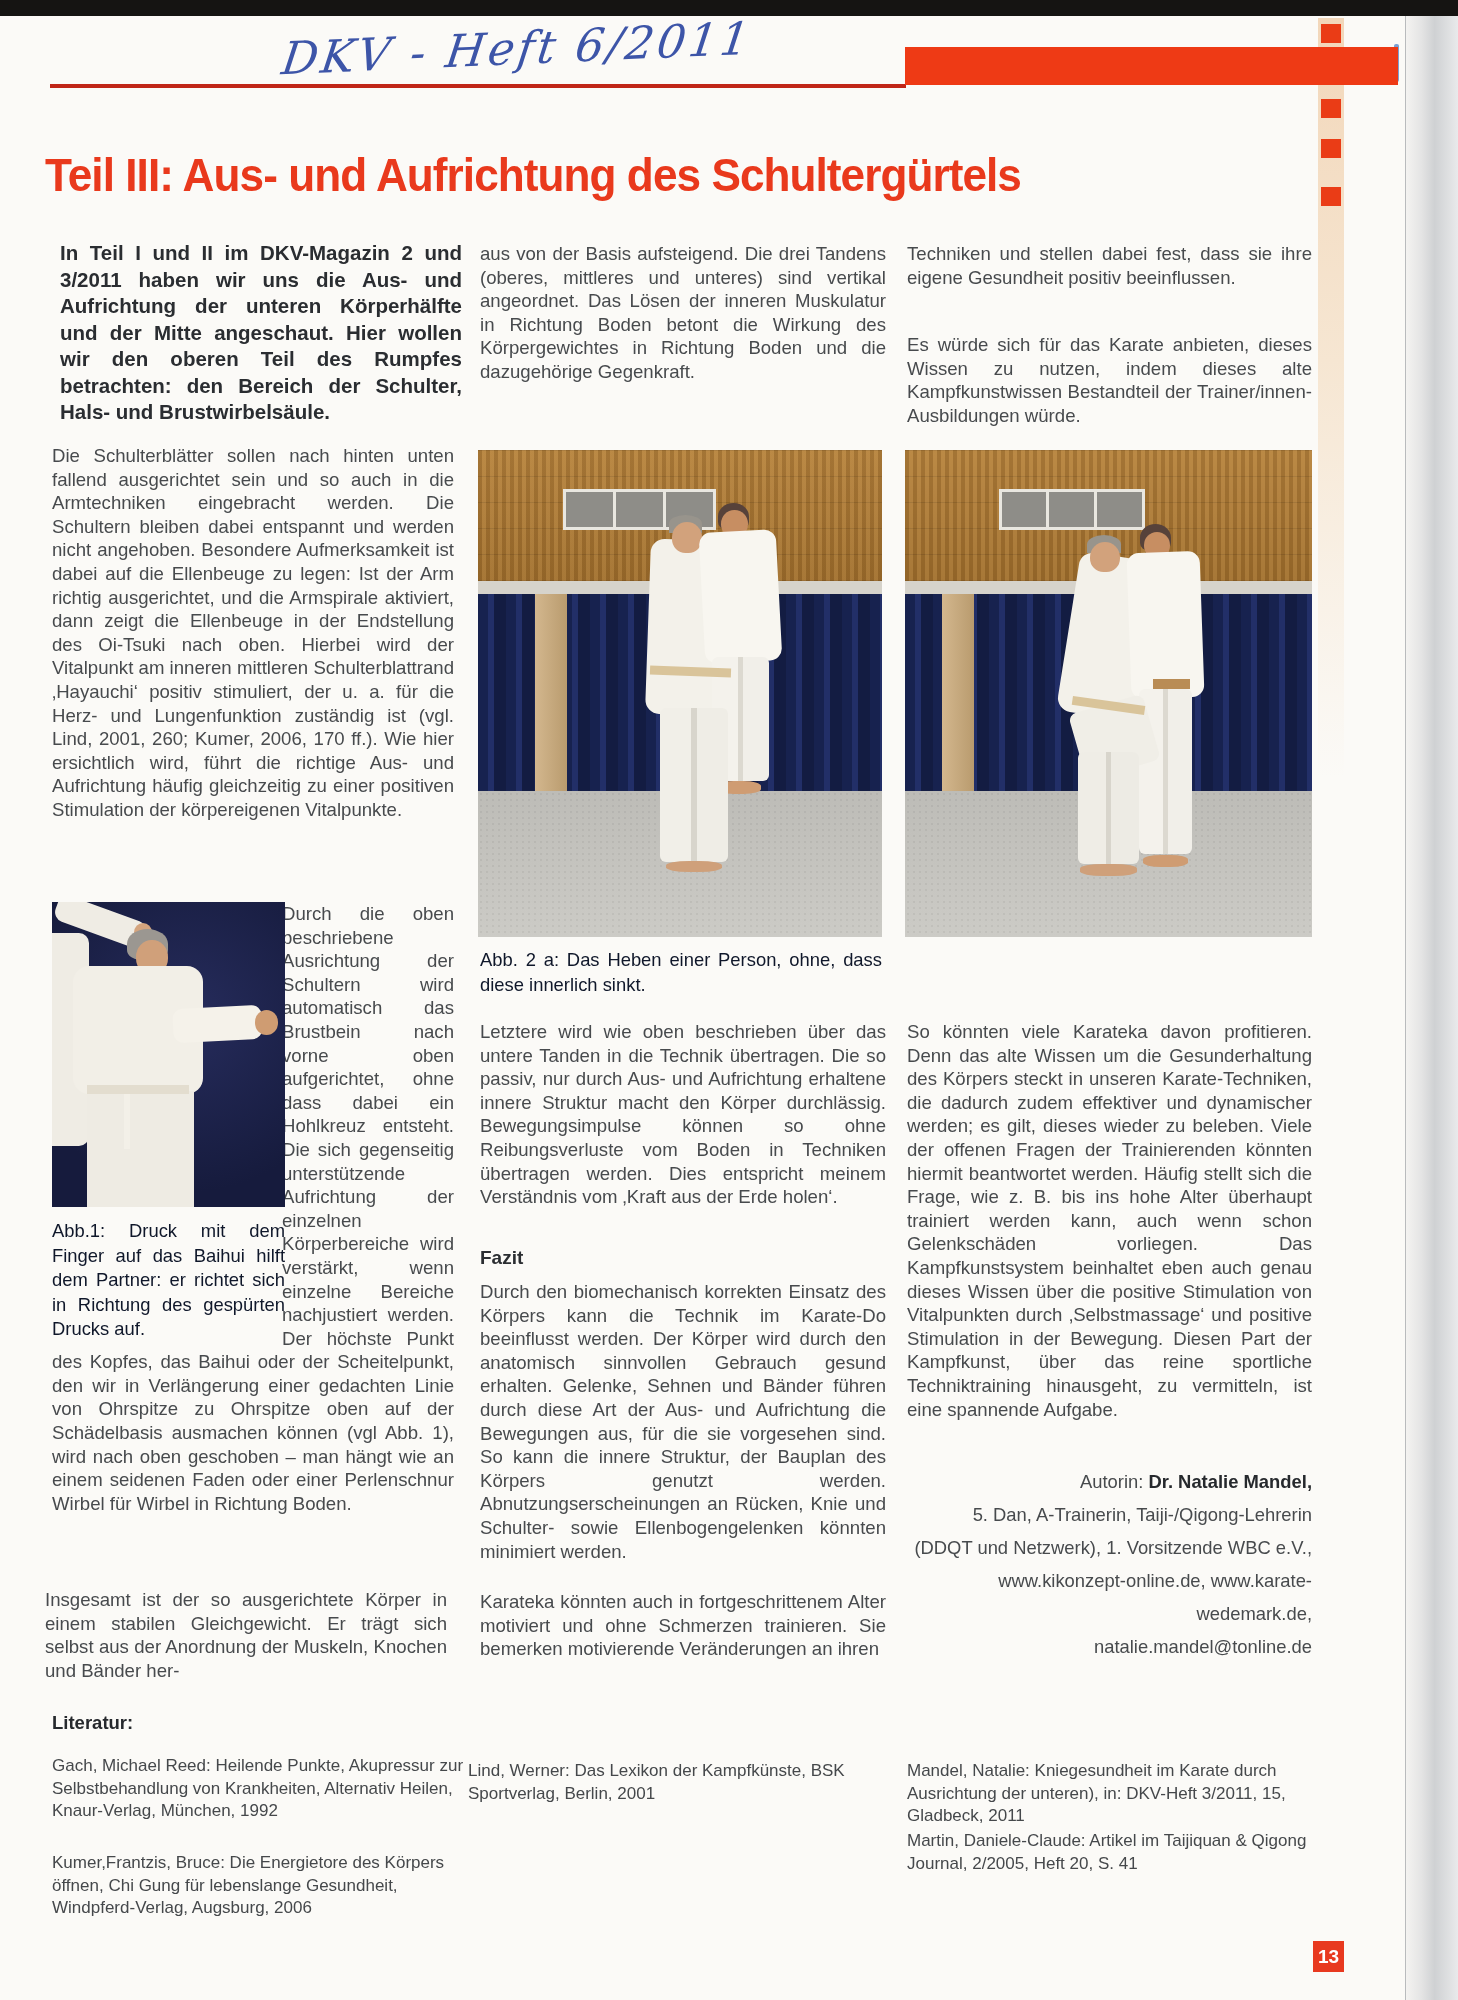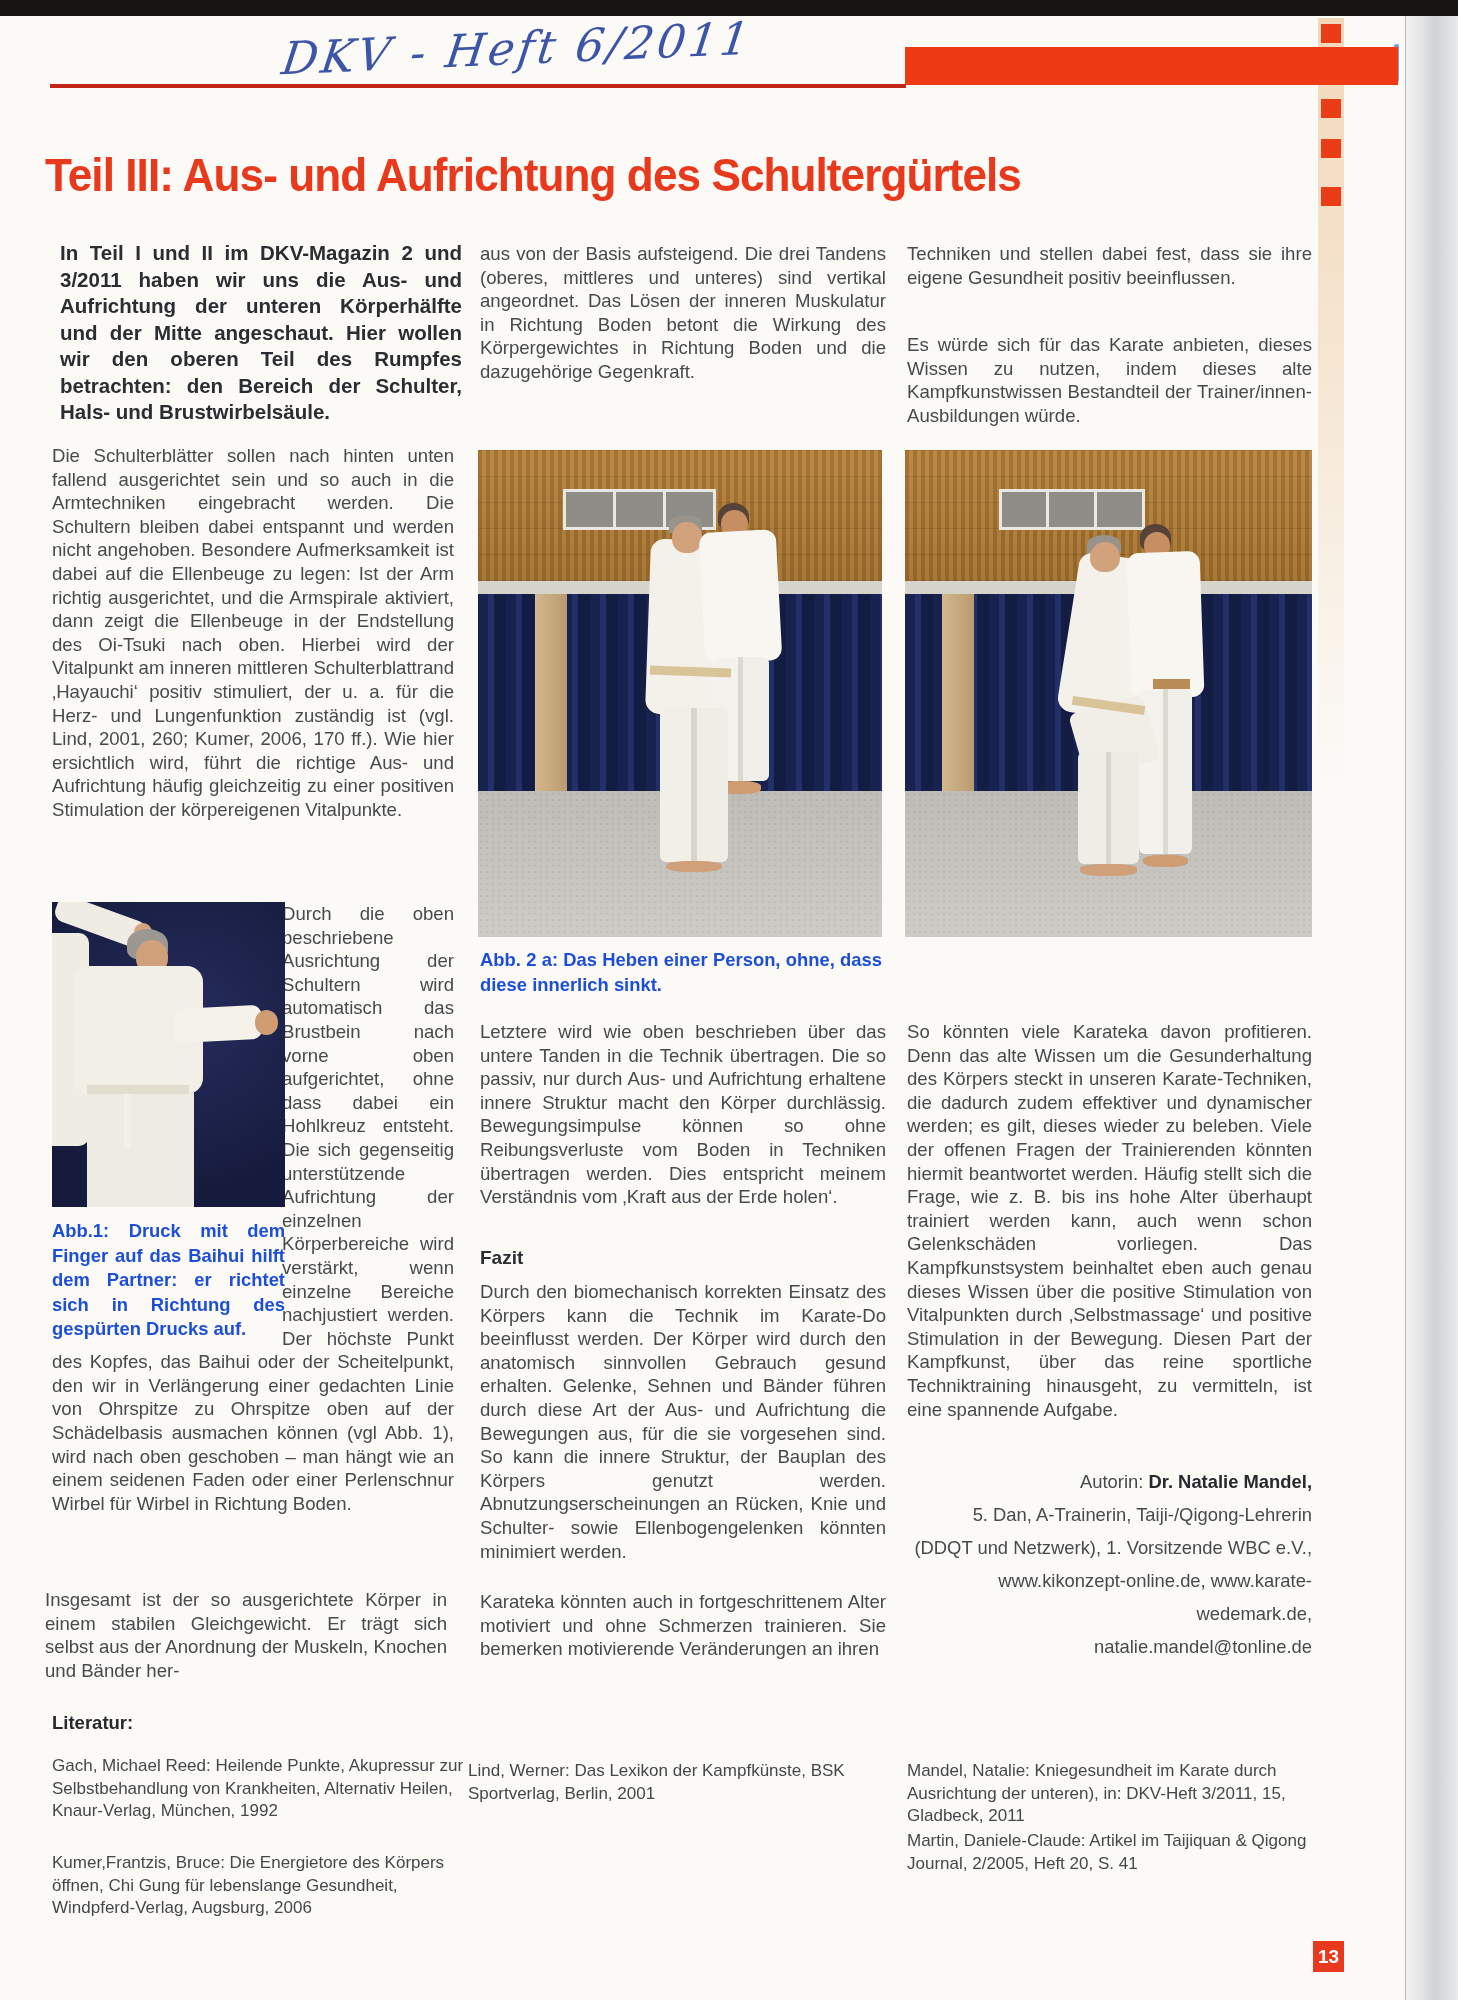--- a/index.html
+++ b/index.html
@@ -15,21 +15,21 @@
   .blue-mark{position:absolute;left:1394px;top:44px;width:5px;height:38px;background:#7aa0d4;border-radius:2px;}
   .hand{position:absolute;left:282px;top:22px;font-family:"DejaVu Serif",serif;font-style:italic;
     font-size:45px;color:#3d55a8;transform:rotate(-2.5deg) skewX(-10deg);letter-spacing:3px;white-space:nowrap;}
   .red-line{position:absolute;left:50px;top:84px;width:856px;height:4px;background:#c02517;}
   .red-band{position:absolute;left:905px;top:47px;width:493px;height:38px;background:#ee3a15;}
   .page-title{position:absolute;left:45px;top:148px;margin:0;font-size:46px;font-weight:700;
     color:#e9391c;letter-spacing:-1px;transform:scaleX(.96);transform-origin:left;white-space:nowrap;}
   .abs{position:absolute;margin:0;}
   .body-txt{font-size:18.6px;line-height:23.6px;color:#474a4d;text-align:justify;hyphens:auto;-webkit-hyphens:auto;}
   .intro-txt{font-size:20.5px;line-height:26.5px;font-weight:700;color:#2a2d31;text-align:justify;hyphens:auto;}
-  .caption{font-size:18.4px;line-height:24.5px;font-weight:700;color:#1d4ed8;text-align:justify;hyphens:auto;}
+  .caption{font-size:18.4px;line-height:24.5px;font-weight:400;color:#0f172a;text-align:justify;hyphens:auto;}
   .fazit{font-size:19px;font-weight:700;color:#2a2d31;}
   .author{font-size:18.4px;line-height:33px;color:#474a4d;text-align:right;}
   .author .bold{font-weight:700;color:#26292d;}
   .lit-h{font-size:18.5px;font-weight:700;color:#26292d;}
   .lit{font-size:17px;line-height:22.5px;color:#45484b;text-align:left;}
   .pgnum{position:absolute;left:1313px;top:1941px;width:31px;height:31px;background:#e8391f;
     color:#fff;font-size:19px;font-weight:700;display:flex;align-items:center;justify-content:center;}
 
   
   .ph{position:absolute;overflow:hidden;background:#c8c7c2;}

